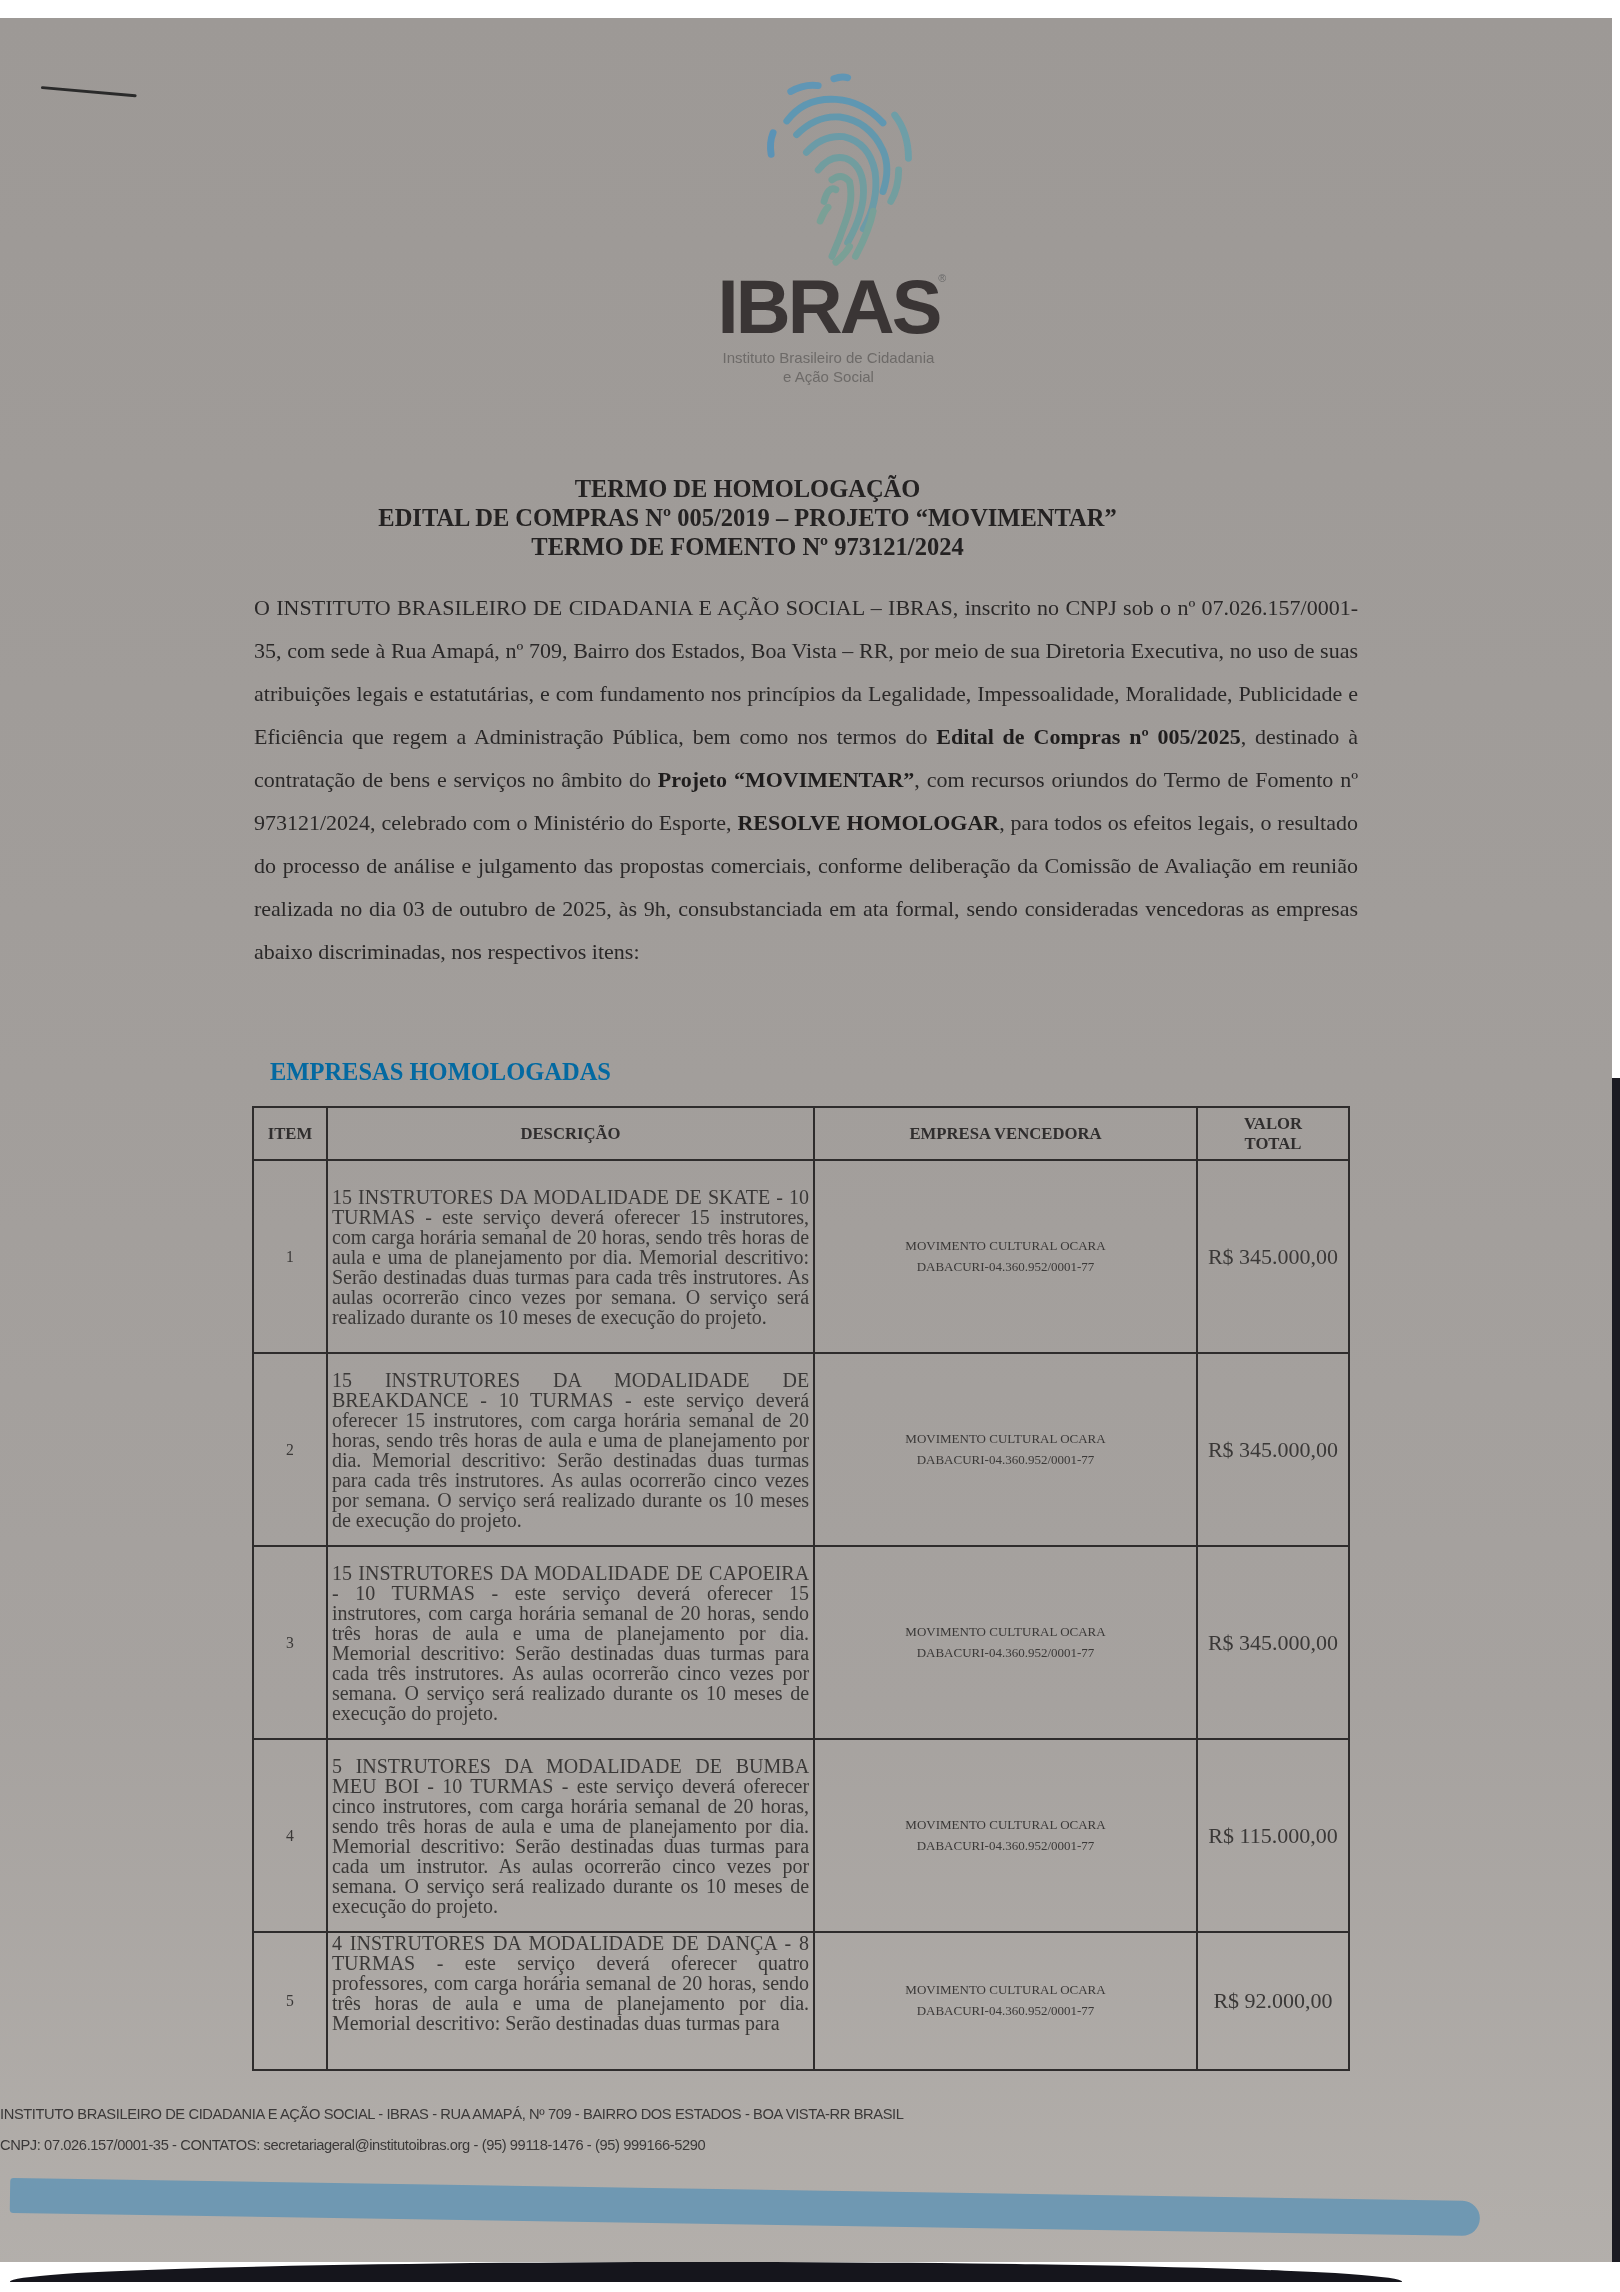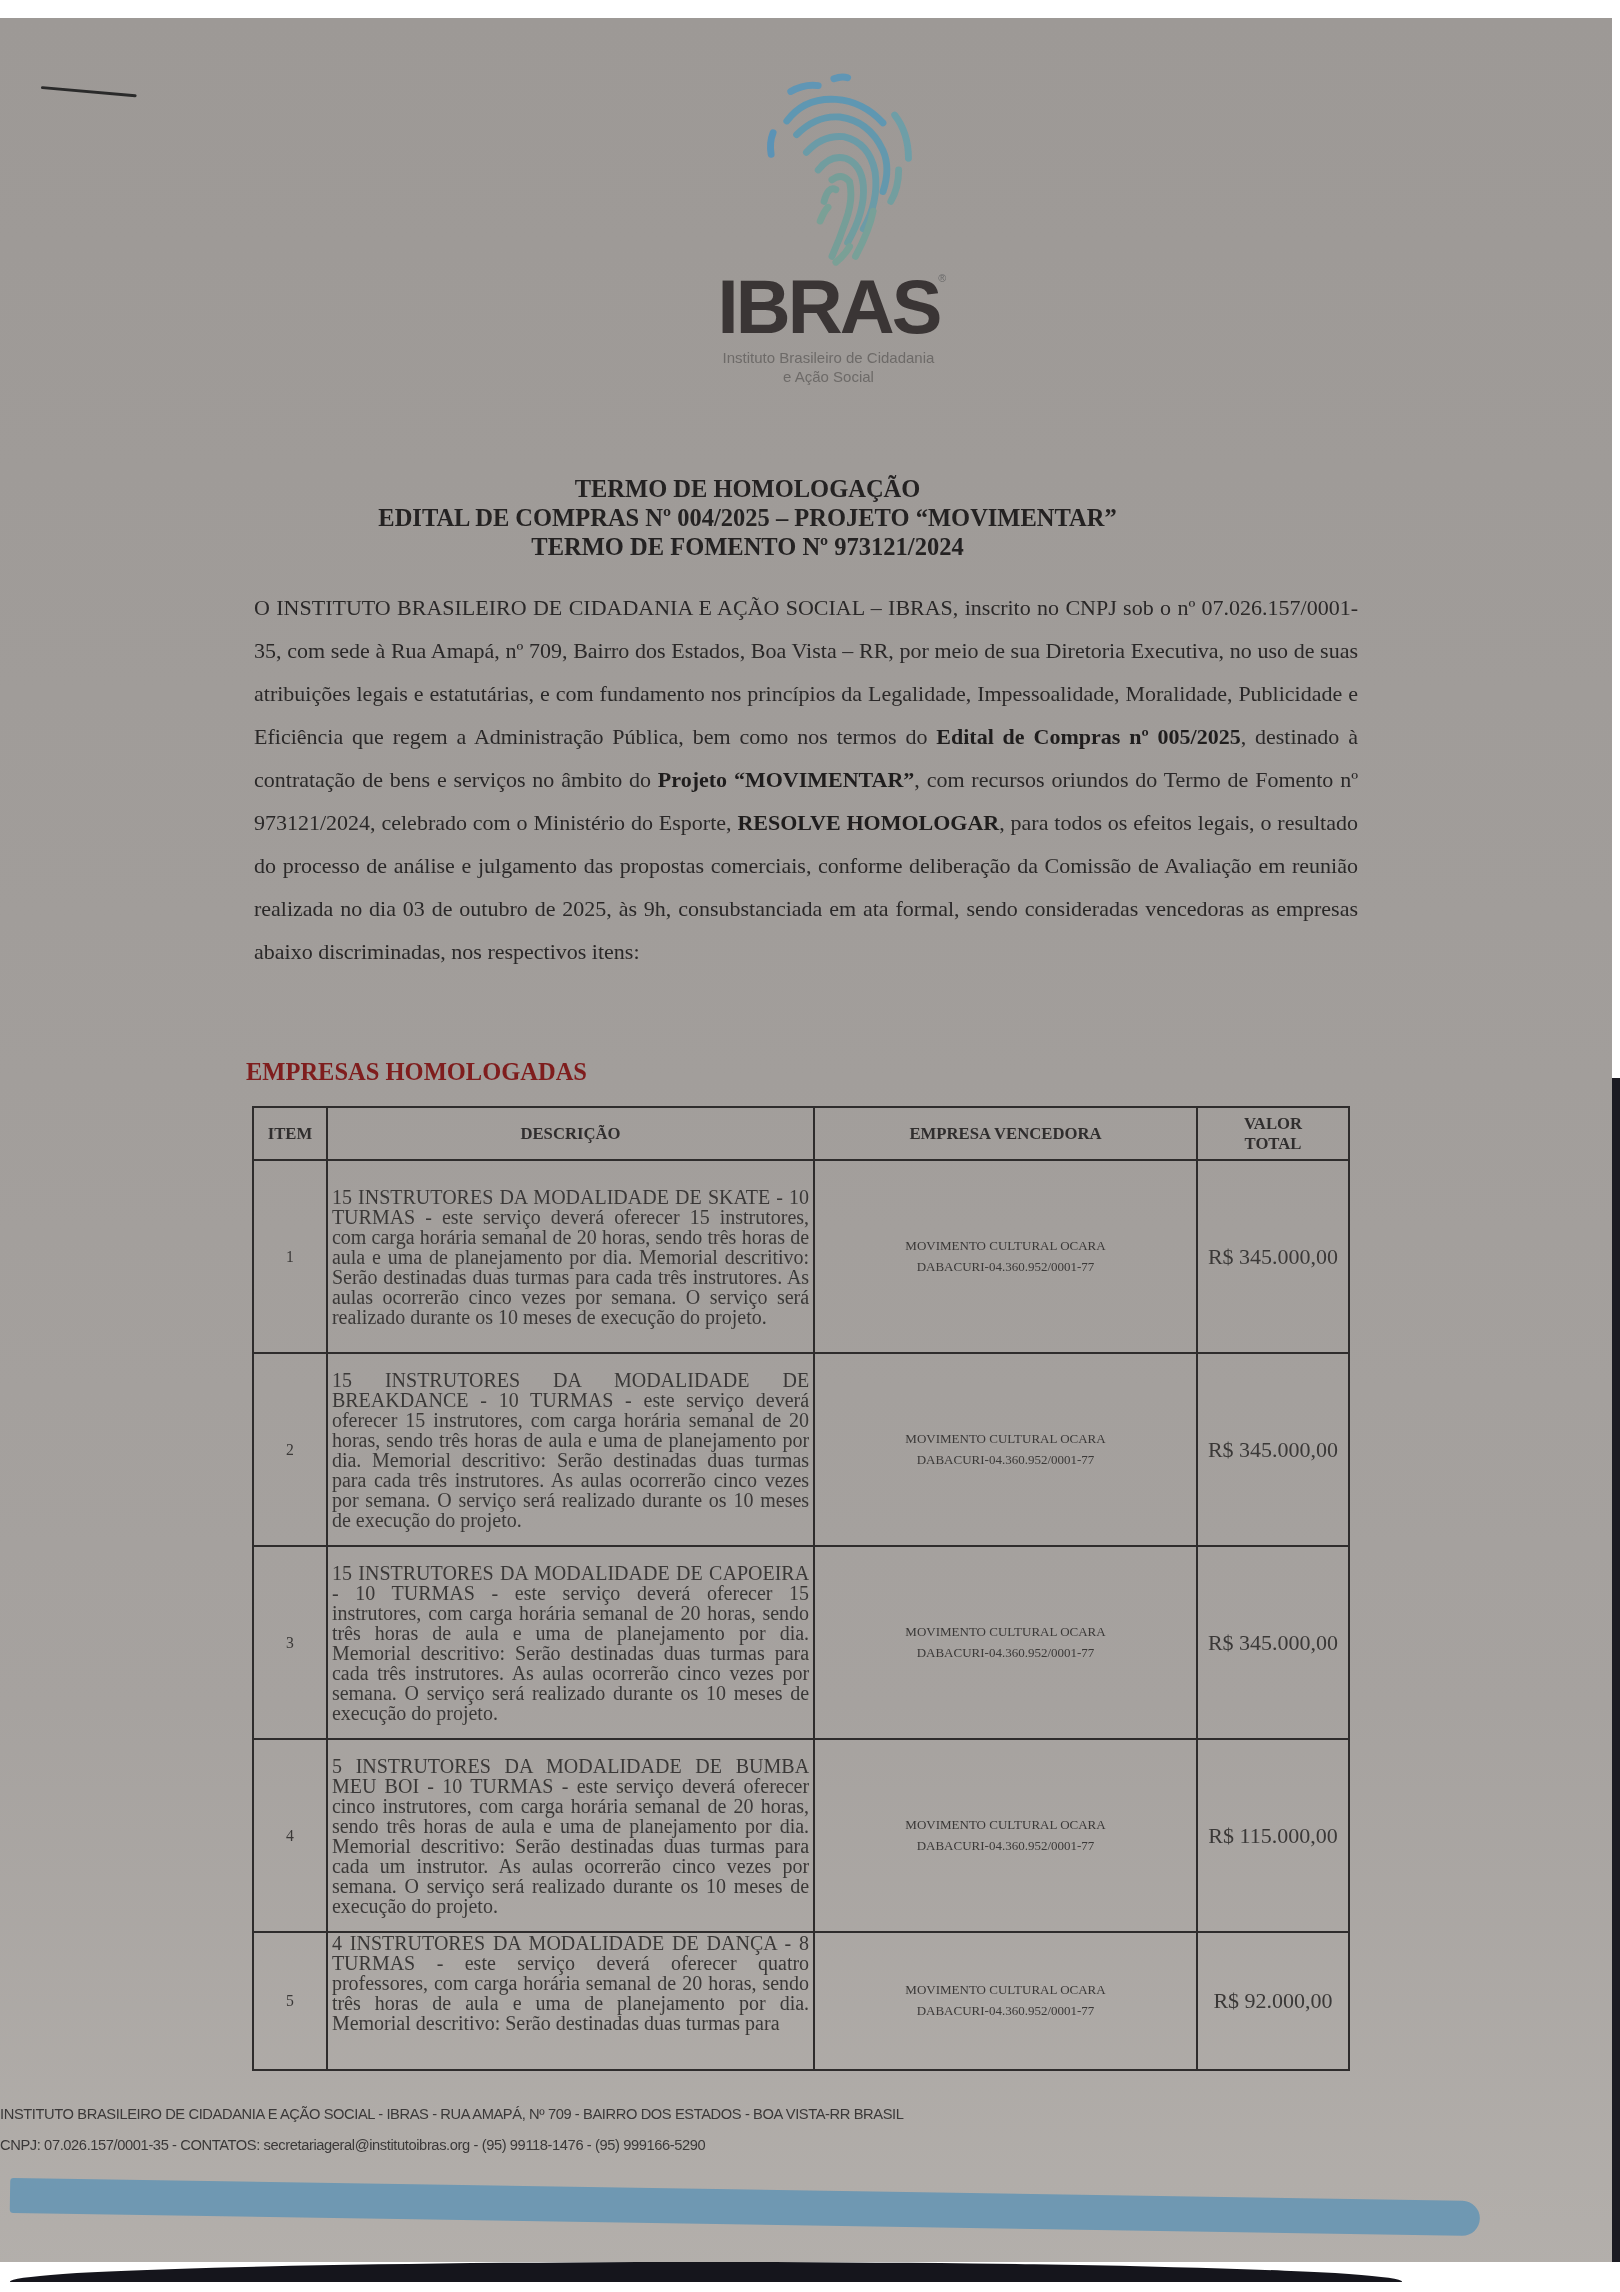--- a/index.html
+++ b/index.html
@@ -119,25 +119,25 @@
     font-size: 22px;
     line-height: 43px;
     text-align: justify;
     text-align-last: left;
     color: #2a2828;
   }
   .body-text b { font-weight: bold; color: #1f1d1d; }
 
   .section-heading {
     position: absolute;
-    left: 246px;
+    left: 270px;
     top: 1058px;
     font-weight: bold;
     font-size: 24.5px;
-    color: #7f1d1d;
+    color: #0369a1;
   }
 
   
   table.winners {
     position: absolute;
     left: 252px;
     top: 1106px;
     width: 1097px;
     border-collapse: collapse;
     table-layout: fixed;
@@ -229,21 +229,21 @@
     <span>IBRAS</span><span class="logo-reg">®</span>
   </div>
   <div class="logo-sub">
     <div>Instituto Brasileiro de Cidadania</div>
     <div>e Ação Social</div>
   </div>
 </div>
 
 <div class="titles">
   <div>TERMO DE HOMOLOGAÇÃO</div>
-  <div>EDITAL DE COMPRAS Nº 004/2025 – PROJETO “MOVIMENTAR”</div>
+  <div>EDITAL DE COMPRAS Nº 005/2019 – PROJETO “MOVIMENTAR”</div>
   <div>TERMO DE FOMENTO Nº 973121/2024</div>
 </div>
 
 <div class="body-text"><span>O INSTITUTO BRASILEIRO DE CIDADANIA E AÇÃO SOCIAL – IBRAS, inscrito no CNPJ sob o nº 07.026.157/0001-35, com sede à Rua Amapá, nº 709, Bairro dos Estados, Boa Vista – RR, por meio de sua Diretoria Executiva, no uso de suas atribuições legais e estatutárias, e com fundamento nos princípios da Legalidade, Impessoalidade, Moralidade, Publicidade e Eficiência que regem a Administração Pública, bem como nos termos do </span><b>Edital de Compras nº 005/2025</b><span>, destinado à contratação de bens e serviços no âmbito do </span><b>Projeto “MOVIMENTAR”</b><span>, com recursos oriundos do Termo de Fomento nº 973121/2024, celebrado com o Ministério do Esporte, </span><b>RESOLVE HOMOLOGAR</b><span>, para todos os efeitos legais, o resultado do processo de análise e julgamento das propostas comerciais, conforme deliberação da Comissão de Avaliação em reunião realizada no dia 03 de outubro de 2025, às 9h, consubstanciada em ata formal, sendo consideradas vencedoras as empresas abaixo discriminadas, nos respectivos itens:</span></div>
 
 <div class="section-heading">EMPRESAS HOMOLOGADAS</div>
 
 <table class="winners">
   <colgroup>
     <col style="width:74px">

